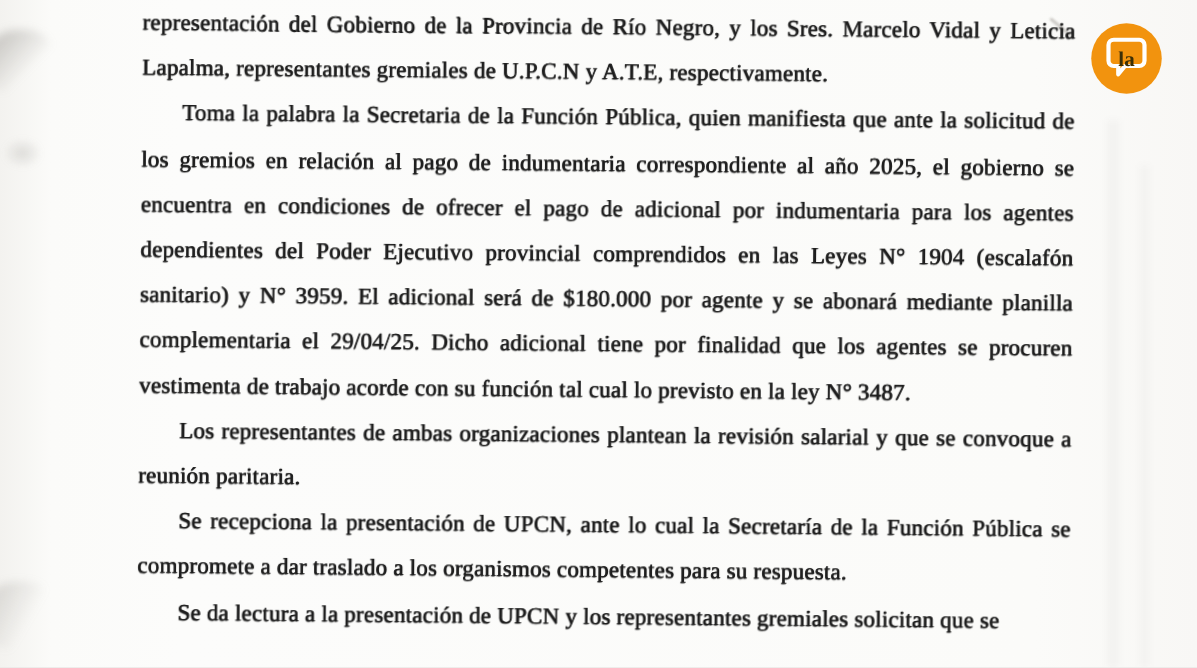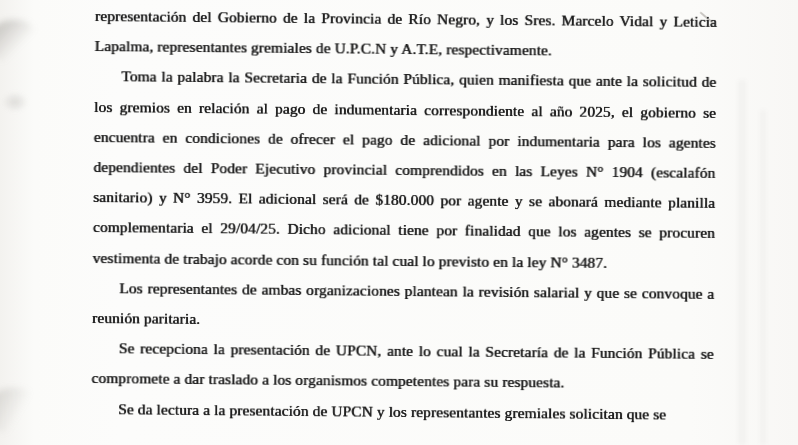--- a/index.html
+++ b/index.html
@@ -94,14 +94,21 @@
   <div class="artifact scratch-logo"></div>
 
   <div class="doc-text">
     <p>representación del Gobierno de la Provincia de Río Negro, y los Sres. Marcelo Vidal y Leticia Lapalma, representantes gremiales de U.P.C.N y A.T.E, respectivamente.</p>
     <p class="indent">Toma la palabra la Secretaria de la Función Pública, quien manifiesta que ante la solicitud de los gremios en relación al pago de indumentaria correspondiente al año 2025, el gobierno se encuentra en condiciones de ofrecer el pago de adicional por indumentaria para los agentes dependientes del Poder Ejecutivo provincial comprendidos en las Leyes N° 1904 (escalafón sanitario) y N° 3959. El adicional será de $180.000 por agente y se abonará mediante planilla complementaria el 29/04/25. Dicho adicional tiene por finalidad que los agentes se procuren vestimenta de trabajo acorde con su función tal cual lo previsto en la ley N° 3487.</p>
     <p class="indent">Los representantes de ambas organizaciones plantean la revisión salarial y que se convoque a reunión paritaria.</p>
     <p class="indent">Se recepciona la presentación de UPCN, ante lo cual la Secretaría de la Función Pública se compromete a dar traslado a los organismos competentes para su respuesta.</p>
     <p class="indent">Se da lectura a la presentación de UPCN y los representantes gremiales solicitan que se</p>
   </div>
 
+  <div class="logo-watermark">
+    <svg viewBox="0 0 48 48">
+      <circle cx="24" cy="24" r="23.5" fill="#F2930E"></circle>
+      <path d="M15.5 11.5 h17 a3.5 3.5 0 0 1 3.5 3.5 v10.5 a3.5 3.5 0 0 1 -3.5 3.5 h-9.5 l-4.5 5.5 v-5.5 h-3 a3.5 3.5 0 0 1 -3.5 -3.5 v-10.5 a3.5 3.5 0 0 1 3.5 -3.5 z" fill="#F2930E" stroke="#FFFFFF" stroke-width="2.8" stroke-linejoin="round"></path>
+      <text x="24" y="25.5" text-anchor="middle" dominant-baseline="middle" font-family="Liberation Serif, serif" font-size="14" font-weight="bold" fill="#3B2F07">la</text>
+    </svg>
+  </div>
 
 </div>
 
 </body></html>

